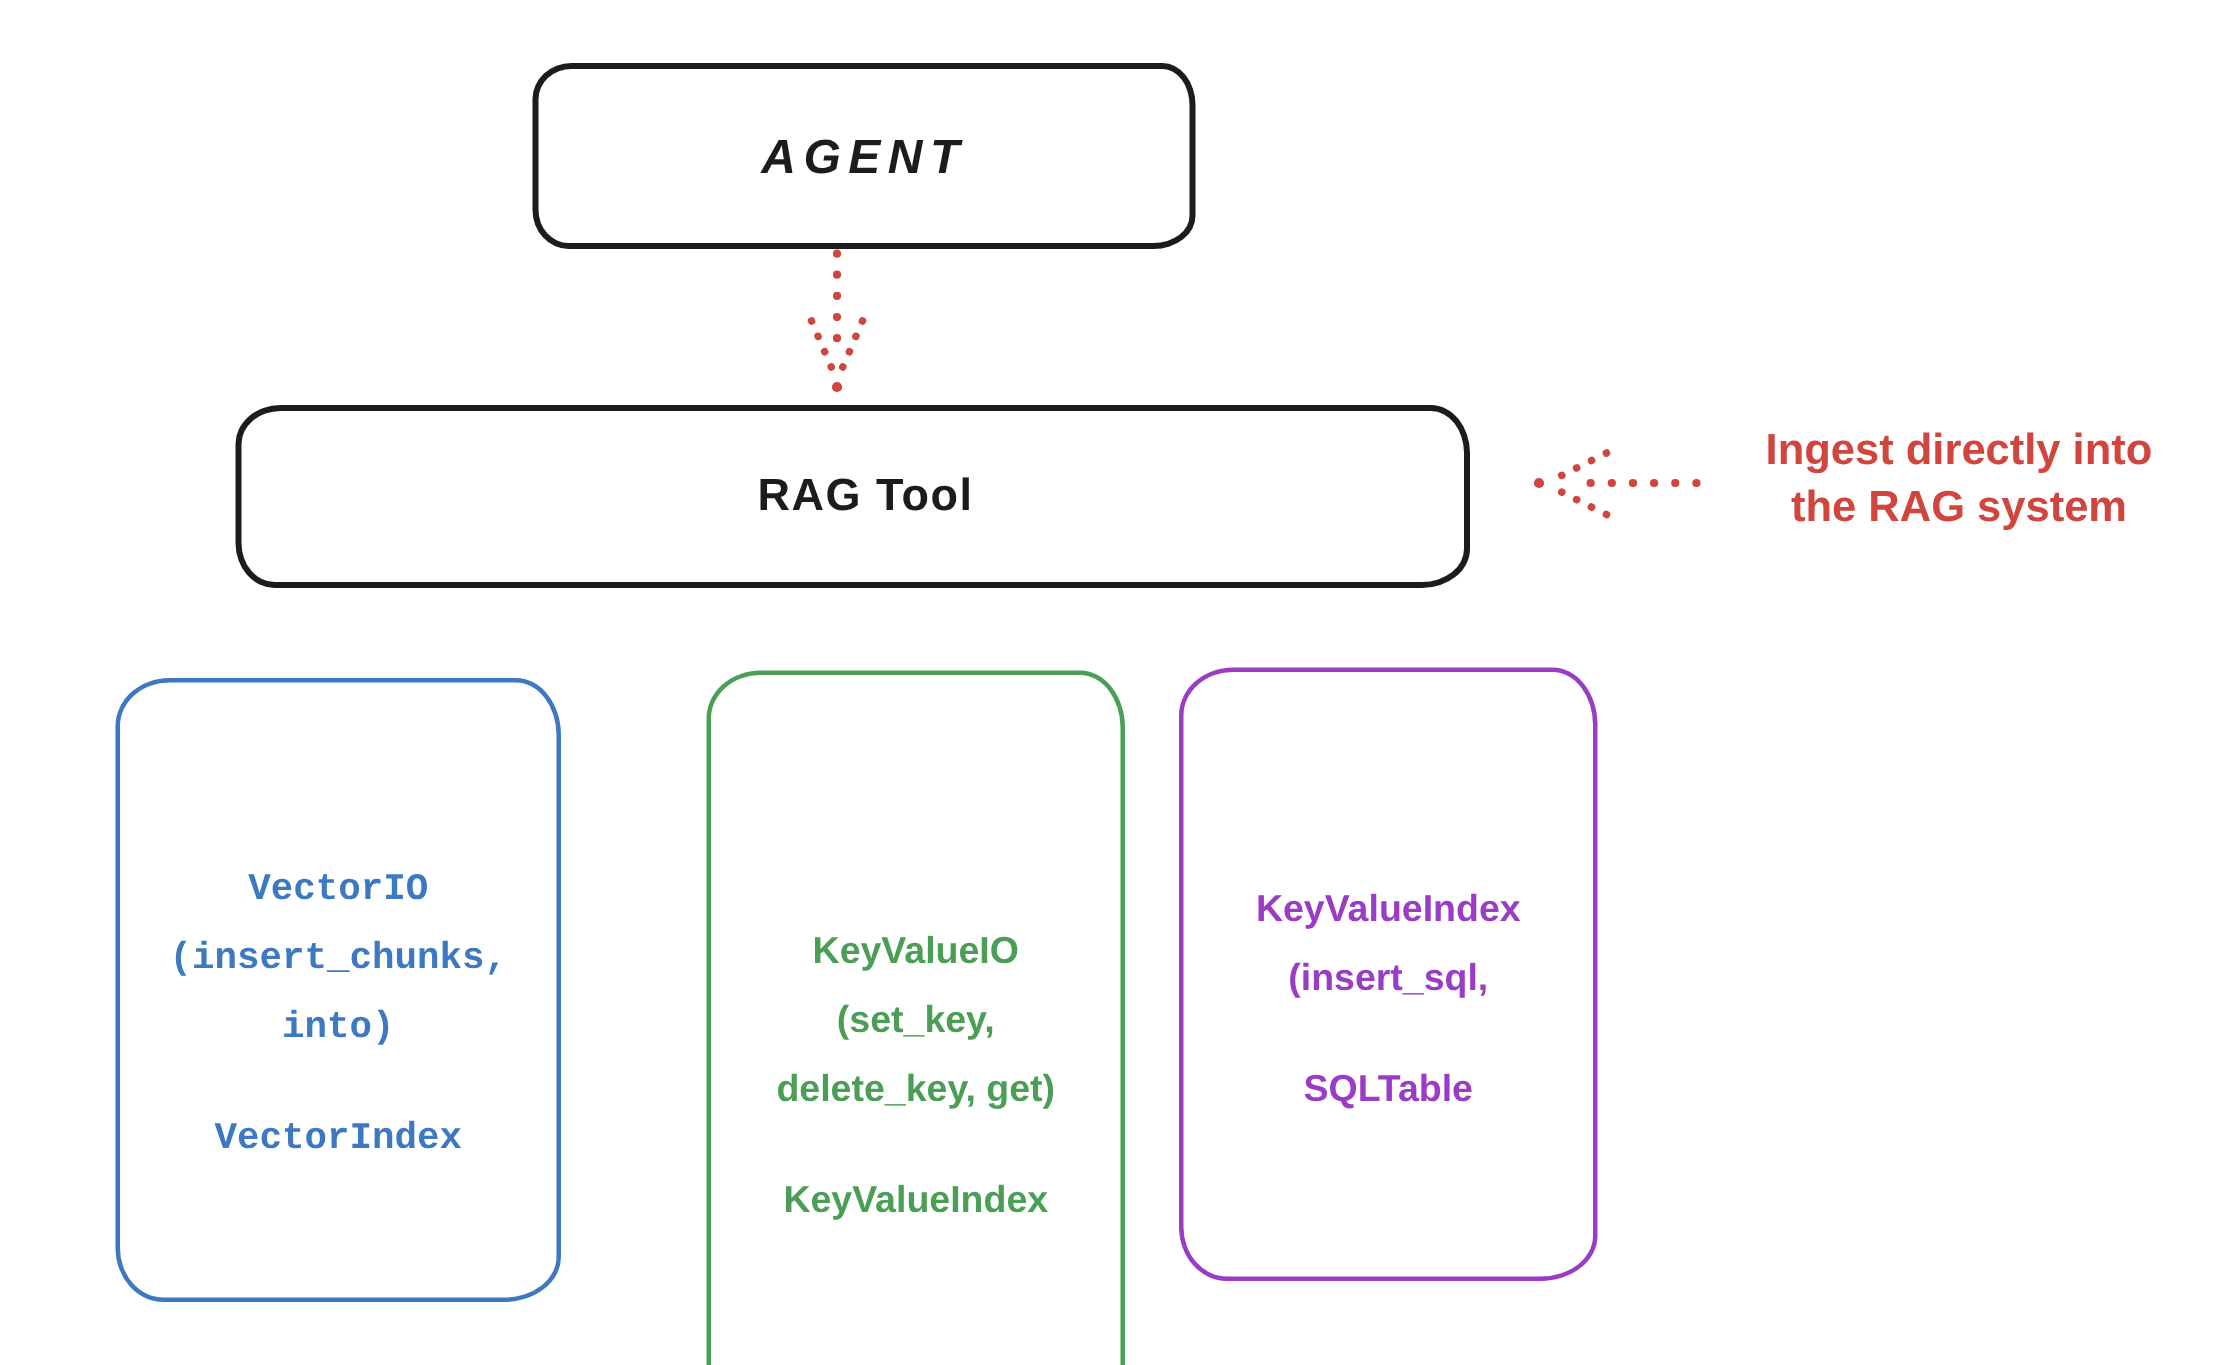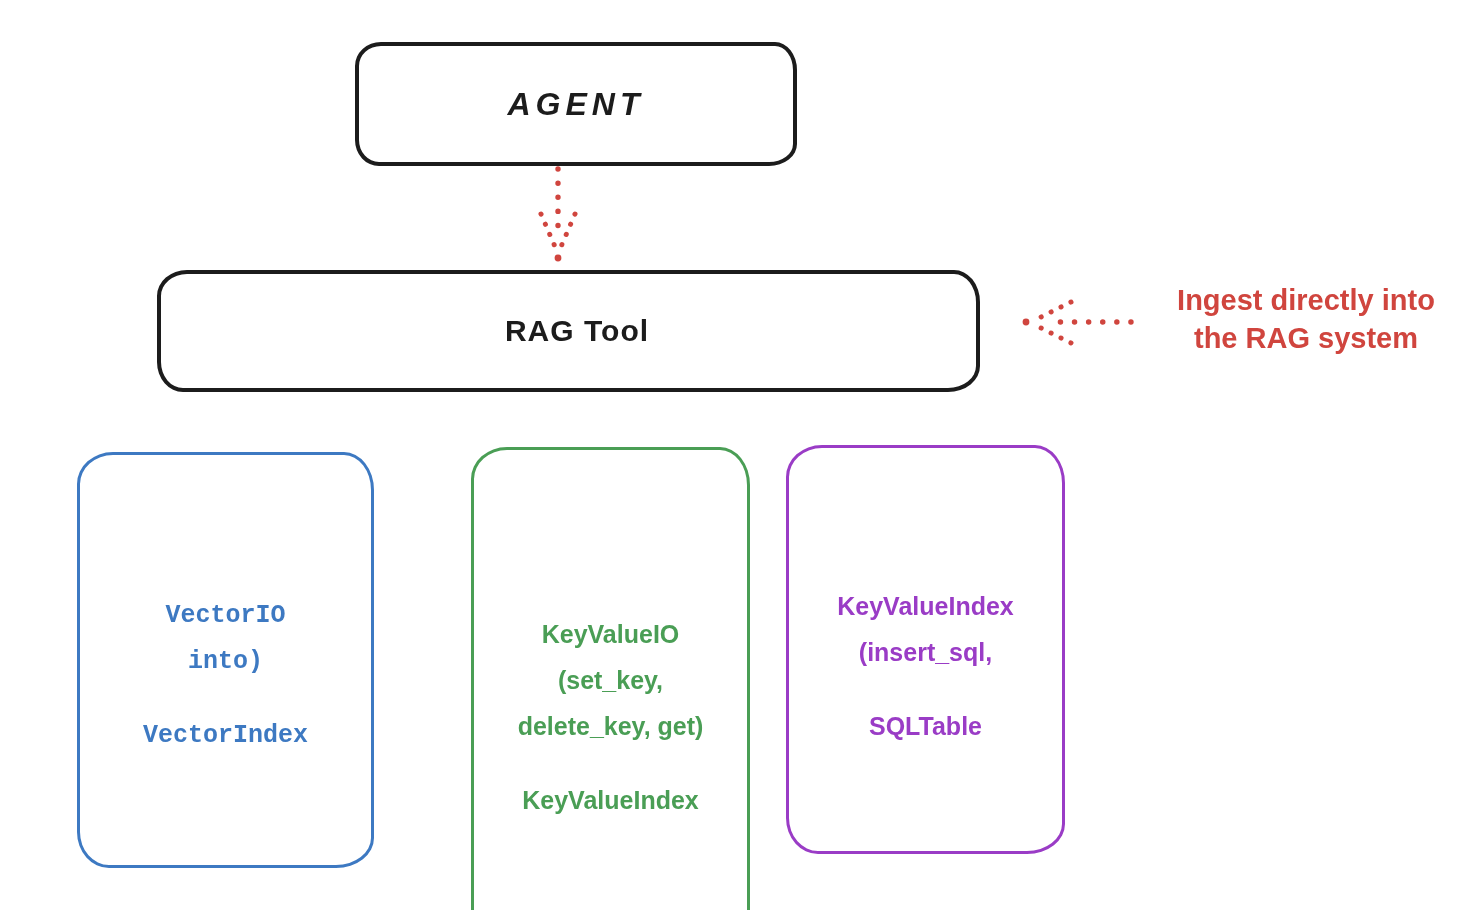--- a/index.html
+++ b/index.html
@@ -145,20 +145,21 @@
     </g>
   </svg>
 
   <div class="annotation">
     <div>Ingest directly into</div>
     <div>the RAG system</div>
   </div>
 
   <div class="backend-box backend-vector">
     <div class="fn-line">VectorIO</div>
+    <div class="fn-line">(insert_chunks,</div>
     <div class="fn-line">into)</div>
     <div class="spacer"></div>
     <div class="index-label">VectorIndex</div>
   </div>
 
   <div class="backend-box backend-keyvalue">
     <div class="fn-line">KeyValueIO</div>
     <div class="fn-line">(set_key,</div>
     <div class="fn-line">delete_key, get)</div>
     <div class="spacer"></div>

